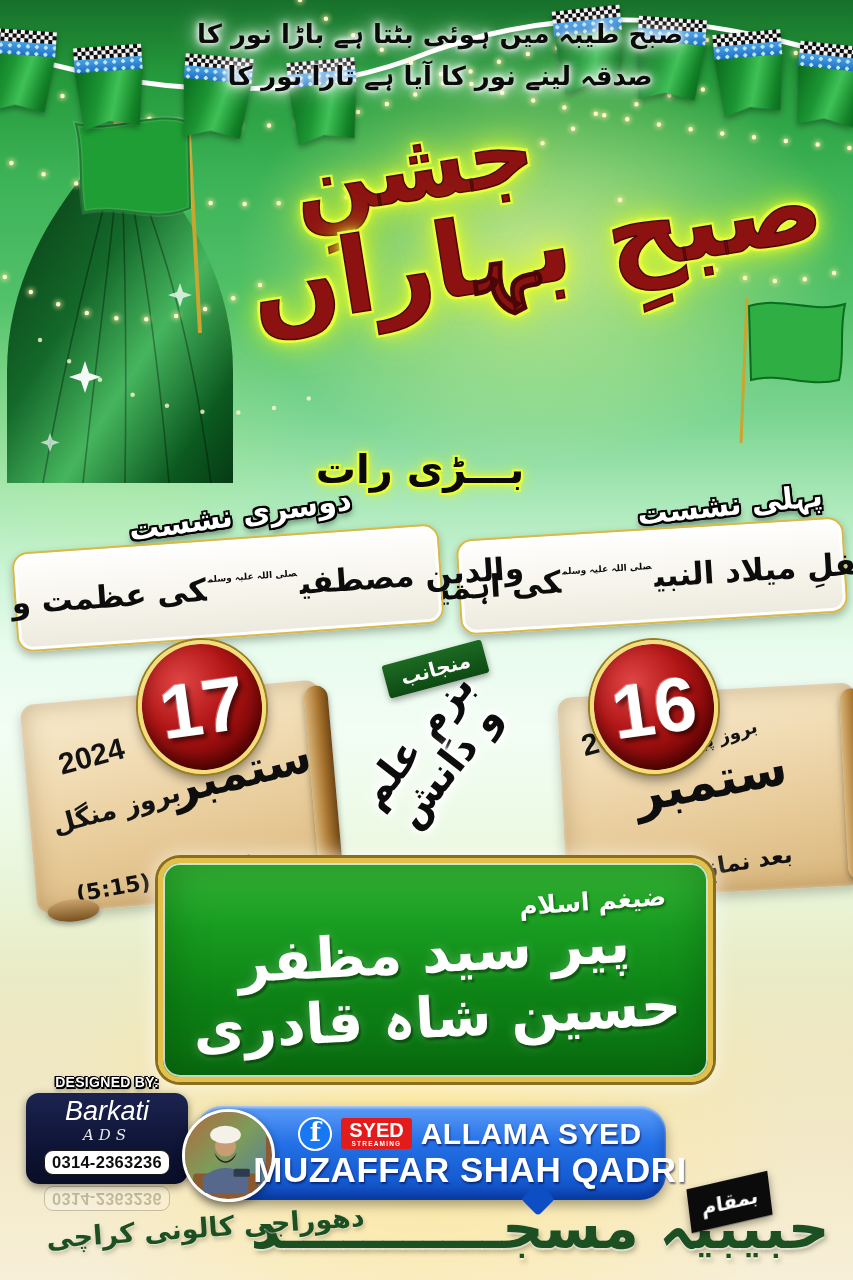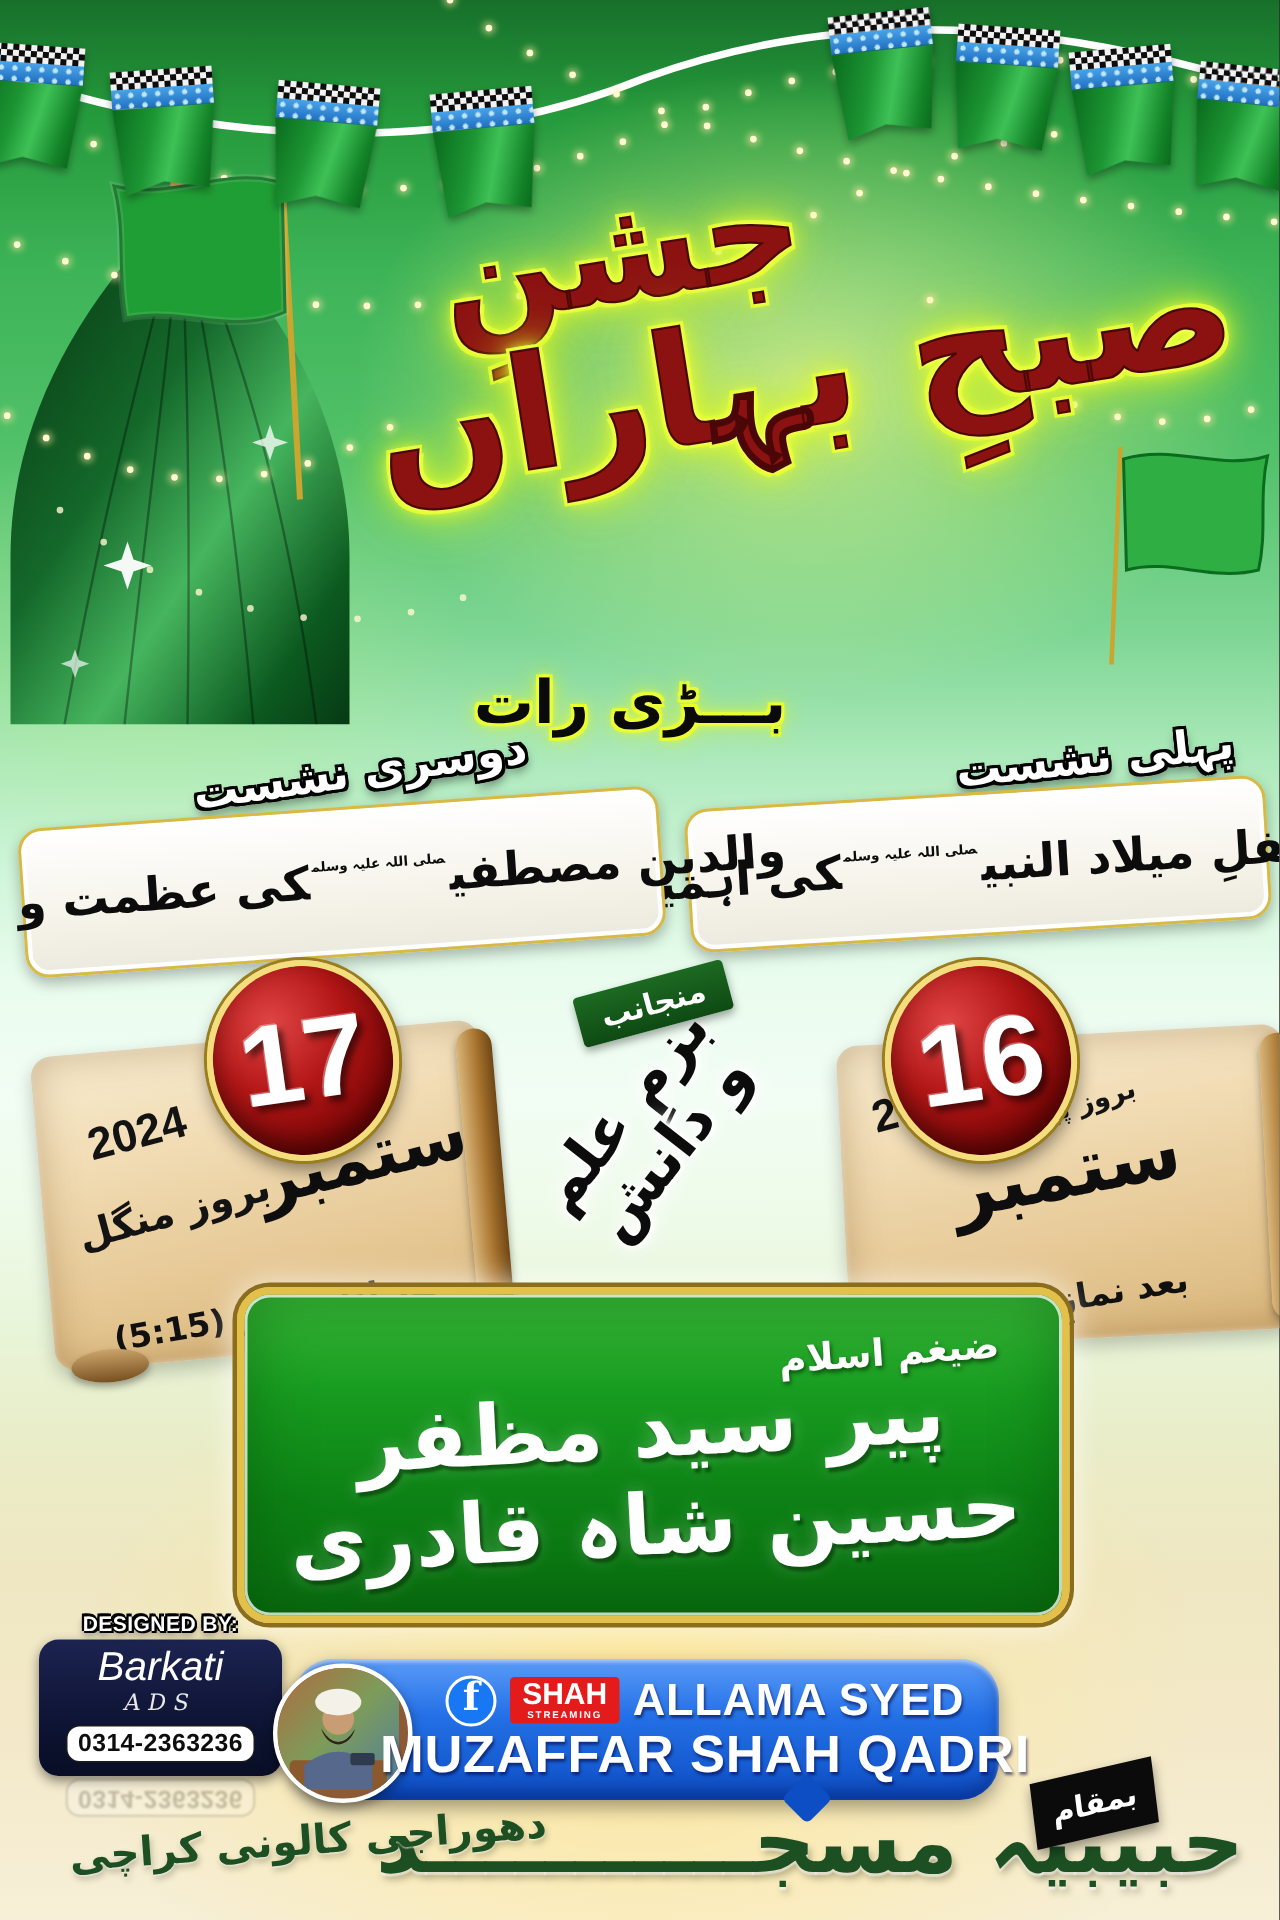--- a/index.html
+++ b/index.html
@@ -250,20 +250,24 @@
     </svg>
   </div>
 
   <div class="abs flagR">
     <svg width="120" height="160" viewBox="0 0 120 160">
       <line x1="14" y1="10" x2="8" y2="155" stroke="#caa52f" stroke-width="3"></line>
       <path d="M16,18 C 50,8 80,26 112,16 C 106,44 112,66 106,92 C 74,100 48,84 18,92 Z" fill="#2fae43" stroke="#0b6b1e" stroke-width="2"></path>
     </svg>
   </div>
 
+  <div class="abs couplet urdu">
+    <div>صبح طیبہ میں ہوئی بٹتا ہے باڑا نور کا</div>
+    <div>صدقہ لینے نور کا آیا ہے تارا نور کا</div>
+  </div>
 
   <div class="abs title urdu">
     <div class="t1">جشنِ</div>
     <div class="t2">صبحِ بہاراں</div>
   </div>
   <div class="abs subtitle urdu">بـــڑی رات</div>
 
   <div class="abs sess-label urdu" style="right:30px;top:487px;transform:rotate(-6deg);">پہلی نشست</div>
   <div class="abs sess-box urdu" style="left:458px;top:528px;width:384px;height:92px;font-size:31px;transform:rotate(-3.5deg);">
     <span>
@@ -332,21 +336,21 @@
         <circle cx="50" cy="42" r="13" fill="#c99d74"></circle>
         <path d="M36,50 Q50,72 64,50 Q60,62 50,63 Q40,62 36,50 Z" fill="#30231a"></path>
         <ellipse cx="50" cy="28" rx="19" ry="11" fill="#f4f1e8"></ellipse>
         <rect x="60" y="70" width="20" height="10" rx="2" fill="#2e3a4e"></rect>
       </svg>
     </div>
     <div class="lb-content">
       <div class="lb-row1">
         <div class="fb">f</div>
         <div class="livebadge">
-          <div class="lv">SHAH</div>
+          <div class="lv">SYED</div>
           <div class="st">STREAMING</div>
         </div>
         <div class="lb-line1">ALLAMA SYED</div>
       </div>
       <div class="lb-line2">MUZAFFAR SHAH QADRI</div>
     </div>
   </div>
 
   <div class="abs venue-tag urdu">بمقام</div>
   <div class="abs venue-masjid urdu">حبیبیہ مسجـــــــــــد</div>

